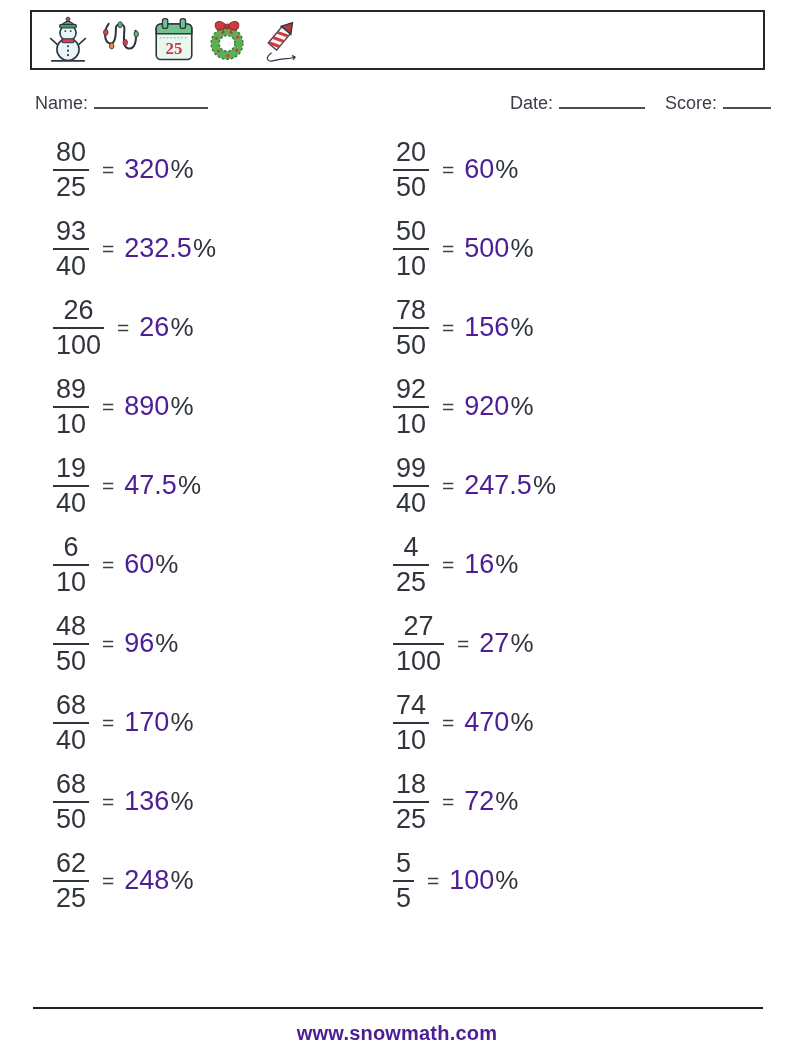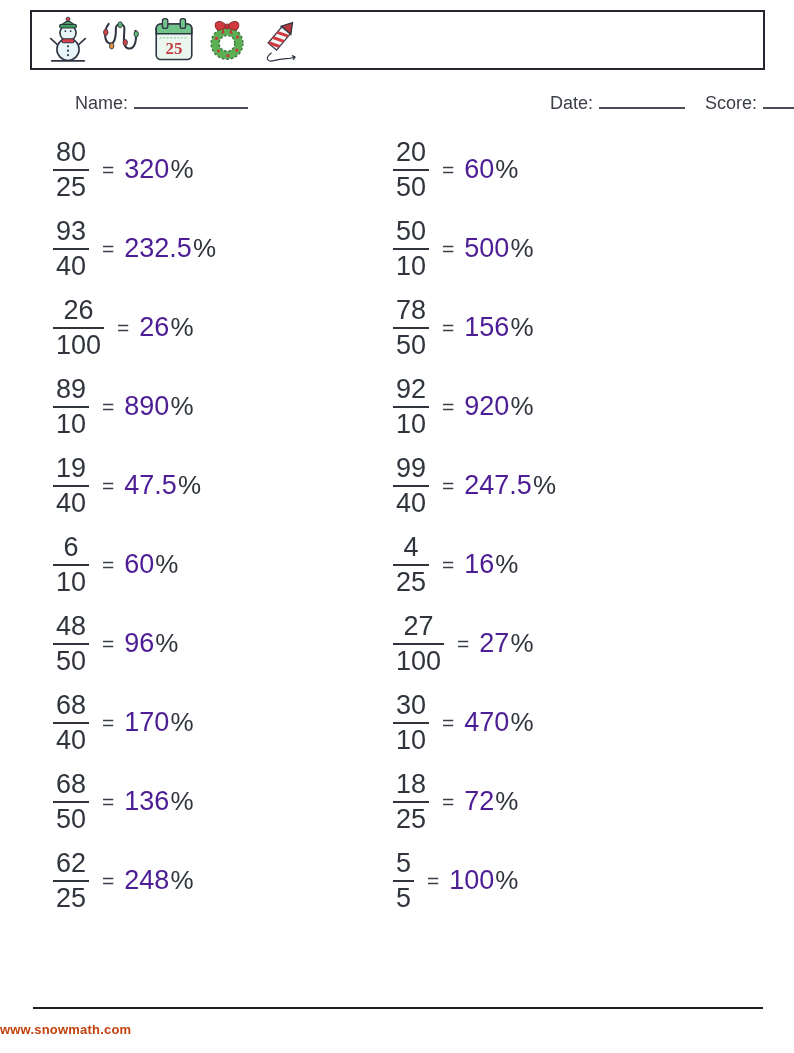--- a/index.html
+++ b/index.html
@@ -7,43 +7,43 @@
 
   
   .header{position:absolute;left:30px;top:10px;width:735px;height:60px;box-sizing:border-box;
           border:2px solid #23262d;display:flex;align-items:center;padding:0 6px;background:#fff;}
   .icons{display:flex;align-items:center;gap:9px;padding-left:8px;}
   .icon{width:44px;height:48px;display:block;}
   .title{margin-left:auto;padding-right:55px;font-size:18px;letter-spacing:.4px;color:#3f444c;}
 
   
   .fields{position:absolute;left:35px;top:92px;width:730px;height:26px;font-size:18px;color:#3a3e46;}
-  .field{position:absolute;top:0;white-space:nowrap;margin-left:40px;}
+  .field{position:absolute;top:0;white-space:nowrap;}
   .field-name{left:0;}
   .field-date{left:475px;}
   .field-score{left:630px;}
   .blank{display:inline-block;border-bottom:2px solid #4a4e55;height:15px;vertical-align:baseline;margin-left:6px;}
   .blank-name{width:114px;}
   .blank-date{width:86px;}
   .blank-score{width:48px;}
 
   
   .problems{position:absolute;left:45px;top:130px;display:grid;grid-template-columns:340px 380px;grid-auto-rows:79px;}
   .problem{display:flex;align-items:center;}
   .fraction{display:inline-flex;flex-direction:column;align-items:center;font-size:27px;line-height:1.06;color:#30343d;margin-left:8px;}
   .frac-bar{align-self:stretch;height:2px;background:#30343d;margin:2px 0;}
   .num,.den{padding:0 3px;}
   .eq{margin:0 10px 0 13px;font-size:21px;color:#3a3e46;}
   .ans{font-size:27px;color:#4c1d95;}
   .pct{font-size:26px;color:#30343d;margin-left:1px;}
 
   
   .footer-line{position:absolute;left:33px;top:1007px;width:730px;border-top:2px solid #1d2026;}
-  .footer-url{position:absolute;left:0;top:1022px;width:794px;
-              font-size:13px;font-weight:bold;color:#c2410c;letter-spacing:.2px;}
+  .footer-url{position:absolute;left:0;top:1022px;width:794px;text-align:center;
+              font-size:20px;font-weight:bold;color:#4c1d95;letter-spacing:.2px;}
 </style>
 </head>
 <body>
 
 <div class="header">
   <div class="icons">
 
     <svg class="icon" viewBox="0 0 48 54">
       <line x1="5" y1="50.5" x2="43" y2="50.5" stroke="#2e3442" stroke-width="2"></line>
       <line x1="13" y1="33" x2="4" y2="25" stroke="#2e3442" stroke-width="1.8"></line>
@@ -282,21 +282,21 @@
         <span class="num">68</span>
         <span class="frac-bar"></span>
         <span class="den">40</span>
       </span>
     <span class="eq">=</span>
       <span class="ans">170</span>
       <span class="pct">%</span>
   </div>
   <div class="problem">
     <span class="fraction">
-        <span class="num">30</span>
+        <span class="num">74</span>
         <span class="frac-bar"></span>
         <span class="den">10</span>
       </span>
     <span class="eq">=</span>
       <span class="ans">470</span>
       <span class="pct">%</span>
   </div>
 
   <div class="problem">
     <span class="fraction">

